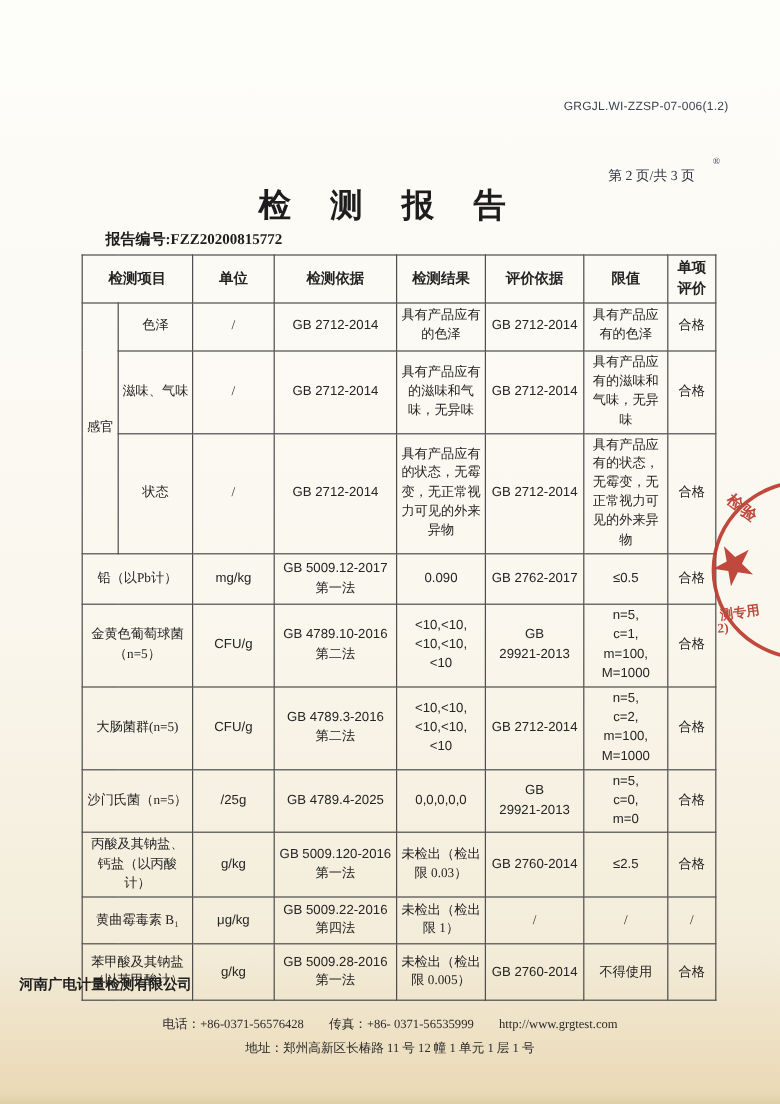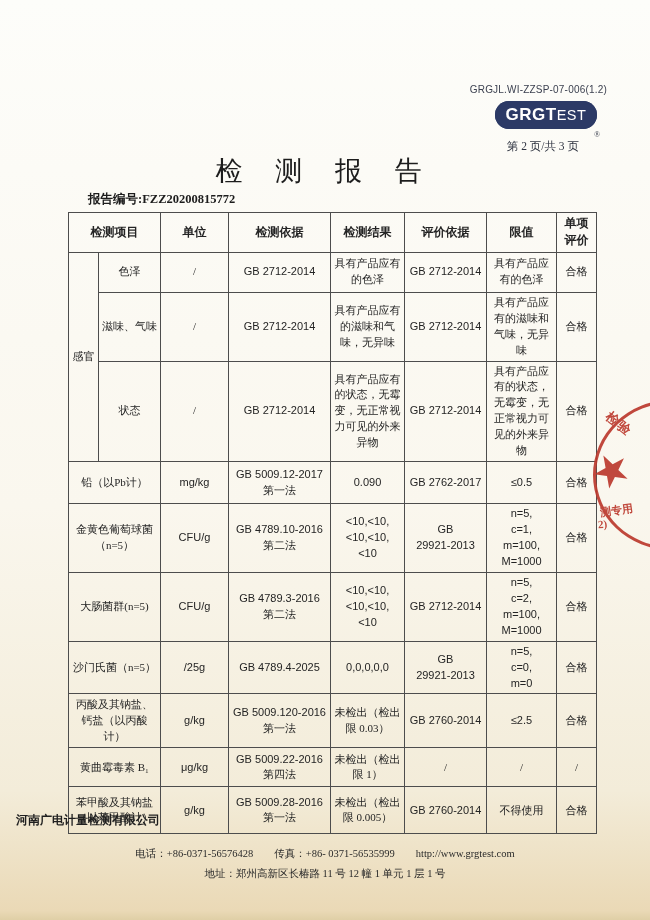--- a/index.html
+++ b/index.html
@@ -12,21 +12,21 @@
     overflow:hidden;
   }
   
   .doc-code{position:absolute;top:84px;right:43px;font-family:"Liberation Sans","DejaVu Sans",sans-serif;font-size:10px;color:#3c4150;letter-spacing:.2px;}
   .logo{position:absolute;top:101px;right:53px;width:102px;height:28px;background:#2c3a66;border-radius:15px;display:flex;align-items:center;justify-content:center;box-shadow:0 0 0 1.5px #2c3a66 inset;}
   .logo .bold{color:#fff;font-family:"Liberation Sans","DejaVu Sans",sans-serif;font-weight:bold;font-size:17px;letter-spacing:.5px;}
   .logo .light{color:#fff;font-family:"Liberation Sans","DejaVu Sans",sans-serif;font-weight:normal;font-size:14.5px;letter-spacing:.5px;}
   .logo-reg{position:absolute;top:130px;right:50px;font-size:8px;color:#3c4150;}
   .page-info{position:absolute;top:139px;right:71px;font-size:11.5px;color:#2e3340;}
   
-  .title{position:absolute;top:153px;left:0;width:100%;text-align:center;font-size:27px;font-weight:normal;letter-spacing:13px;color:#1d1d1d;}
+  .title{position:absolute;top:153px;left:0;width:100%;text-align:center;font-size:27px;font-weight:bold;letter-spacing:13px;color:#1d1d1d;}
   .report-no{position:absolute;top:191px;left:88px;font-size:12.5px;font-weight:bold;color:#1d1d1d;}
   
   table.report{position:absolute;top:212px;left:68px;width:528px;border-collapse:collapse;table-layout:fixed;}
   table.report th,table.report td{
     border:1px solid #4d4d4d;
     font-size:11px;line-height:1.45;
     text-align:center;vertical-align:middle;
     padding:2px 3px;white-space:pre-line;
     color:#242424;overflow:hidden;
   }
@@ -46,24 +46,20 @@
   .stamp .t1{position:absolute;left:18px;top:18px;color:#bc3a2e;font-size:13px;font-weight:bold;transform:rotate(38deg);letter-spacing:2px;white-space:nowrap;}
   .stamp .t2{position:absolute;left:14px;top:106px;color:#bc3a2e;font-size:11px;font-weight:bold;transform:rotate(-8deg);white-space:nowrap;}
   .stamp .t3{position:absolute;left:12px;top:121px;color:#bc3a2e;font-size:11px;font-weight:bold;transform:rotate(-4deg);white-space:nowrap;}
 </style>
 </head>
 <body>
 
 <div class="page">
 
   <div class="doc-code">GRGJL.WI-ZZSP-07-006(1.2)</div>
-  <div class="logo">
-    <span class="bold">GRGT</span>
-      <span class="light">EST</span>
-  </div>
   <div class="logo-reg">®</div>
   <div class="page-info">第 2 页/共 3 页</div>
 
   <div class="title">检 测 报 告</div>
   <div class="report-no">报告编号:FZZ20200815772</div>
 
   <table class="report">
     <colgroup>
       <col style="width:30px">
         <col style="width:62px">

